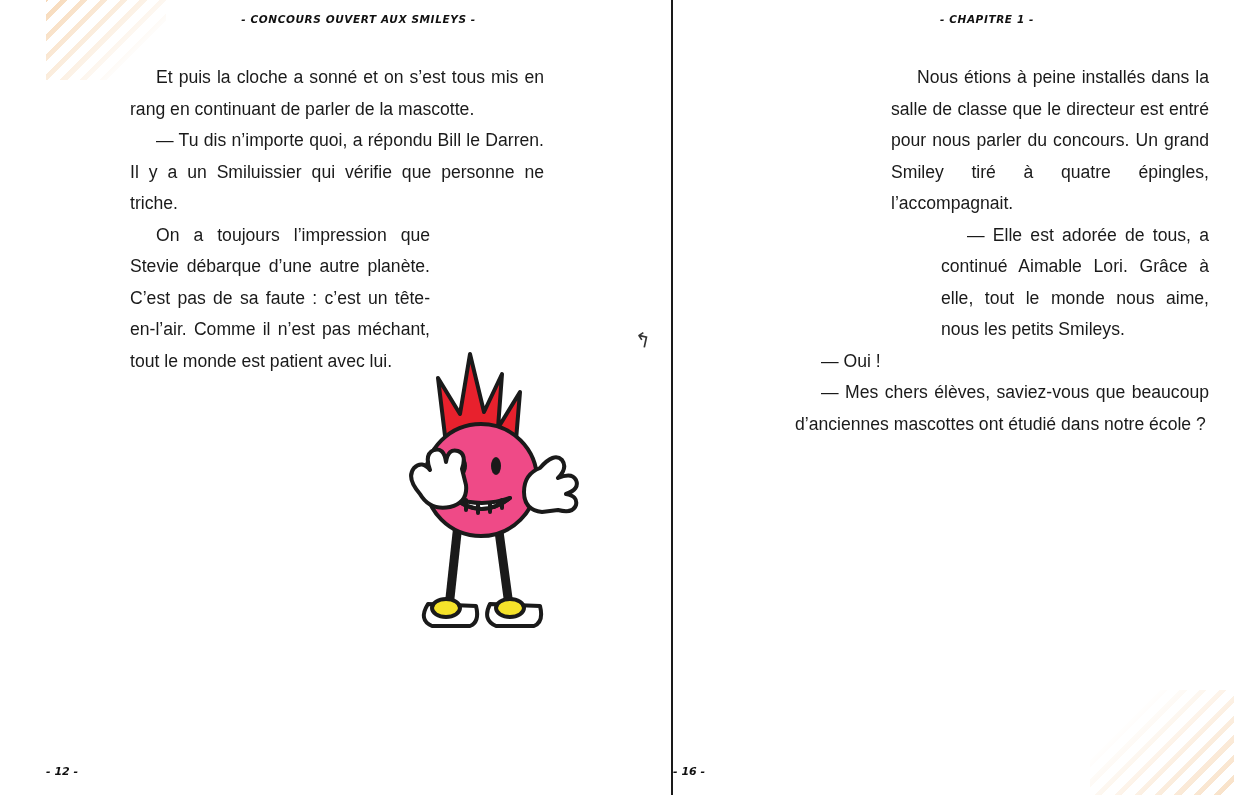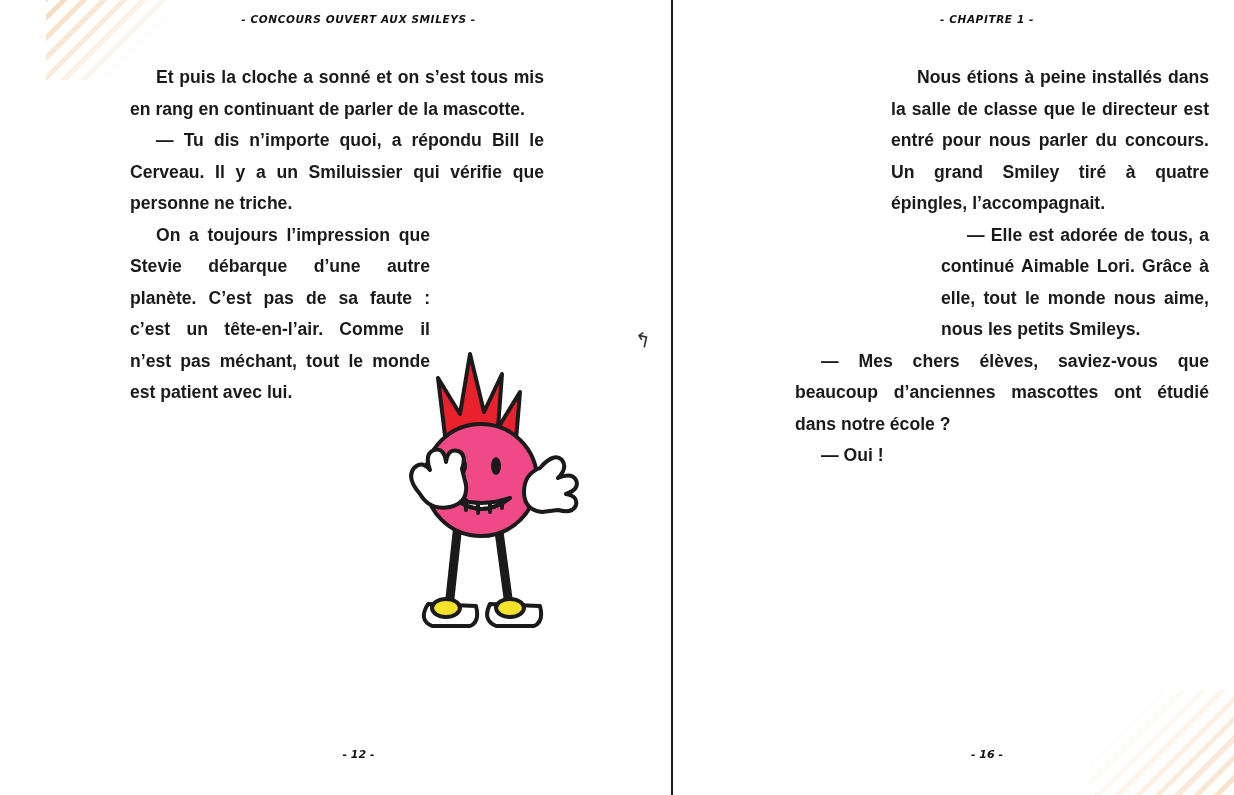--- a/index.html
+++ b/index.html
@@ -67,40 +67,39 @@
     text-align: center;
     font-family: "DejaVu Sans", sans-serif;
     font-size: 10.5px;
     font-weight: 700;
     font-style: italic;
     letter-spacing: 0.6px;
     color: #111111;
   }
   .folio {
     position: absolute;
-    bottom: 34px;
+    bottom: 17px;
     width: 100%;
-    text-align: center;
+    text-align: left;
     font-family: "DejaVu Sans", sans-serif;
     font-size: 11px;
     font-weight: 700;
     font-style: italic;
     color: #111111;
   }
 
   .text-col {
     position: absolute;
     top: 62px;
     font-family: "Liberation Sans", sans-serif;
     font-size: 17.6px;
     line-height: 31.5px;
     color: #1a1a1a;
     text-align: justify;
     text-justify: inter-word;
-    font-weight: bold;
   }
   .text-col p {
     margin: 0;
     text-indent: 26px;
   }
 
   .left-col  { left: 84px; width: 414px; }
   .right-col { left: 122px; width: 414px; }
 
   
@@ -139,21 +138,21 @@
   <div class="corner-stripes corner-br"></div>
 
   <div class="gutter"></div>
 
   <div class="page page-left">
 
     <div class="running-head">- CONCOURS OUVERT AUX SMILEYS -</div>
 
     <div class="text-col left-col">
       <p>Et puis la cloche a sonné et on s’est tous mis en rang en continuant de parler de la mascotte.</p>
-      <p>— Tu dis n’importe quoi, a répondu Bill le Cerveau. Il y a un Smiluissier qui vérifie que personne ne triche.</p>
+      <p>— Tu dis n’importe quoi, a répondu Bill le Darren. Il y a un Smiluissier qui vérifie que personne ne triche.</p>
       <div class="float-right-shape" style="height:0;"></div>
       <p style="width:300px;">On a toujours l’impression que Stevie débarque d’une autre planète. C’est pas de sa faute : c’est un tête-en-l’air. Comme il n’est pas méchant, tout le monde est patient avec lui.</p>
     </div>
 
     <div class="illus illus-left">
       <svg viewBox="0 0 230 300" width="230" height="300" xmlns="http://www.w3.org/2000/svg">
         <g fill="none" stroke="#1a1a1a" stroke-width="4" stroke-linejoin="round" stroke-linecap="round">
 
           <path d="M60 96 L52 30 L74 66 L84 6 L98 64 L116 26 L112 80 L134 44 L130 92 Z" fill="#e8212d"></path>
 
@@ -188,20 +187,20 @@
   <div class="page-mark">↰</div>
 
   <div class="page page-right">
 
     <div class="running-head">- CHAPITRE 1 -</div>
 
     <div class="text-col right-col">
       <div class="float-left-shape"></div>
       <p style="margin-left:96px;width:318px;">Nous étions à peine installés dans la salle de classe que le directeur est entré pour nous parler du concours. Un grand Smiley tiré à quatre épingles, l’accompagnait.</p>
       <p style="margin-left:146px;width:268px;">— Elle est adorée de tous, a continué Aimable Lori. Grâce à elle, tout le monde nous aime, nous les petits Smileys.</p>
+      <p>— Oui !</p>
       <p>— Mes chers élèves, saviez-vous que beaucoup d’anciennes mascottes ont étudié dans notre école ?</p>
-      <p>— Oui !</p>
     </div>
 
     <div class="folio">- 16 -</div>
   </div>
 
 </div>
 
 </body></html>

